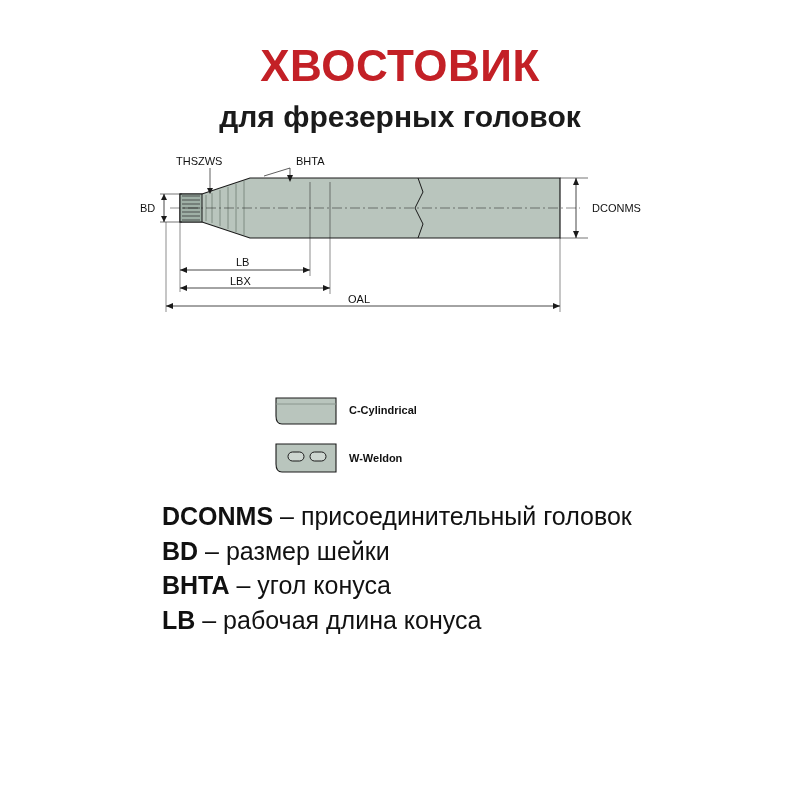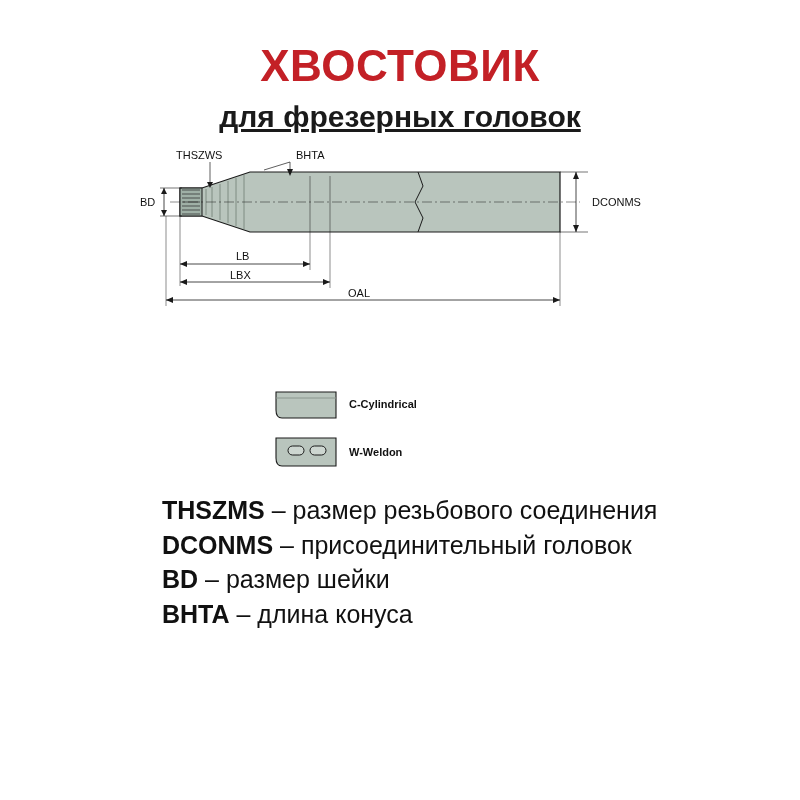--- a/index.html
+++ b/index.html
@@ -35,28 +35,27 @@
   }
   .subtitle {
     font-size: 30px;
     font-weight: bold;
     color: #1a1a1a;
     line-height: 1.28;
     margin: 10px 0 0 0;
   }
   .subtitle-line {
     display: block;
-    text-decoration: underline;
   }
   
   .drawing-wrap {
     position: relative;
     width: 800px;
     height: 240px;
-    margin-top: 10px;
+    margin-top: 16px;
     text-align: right;
   }
   .drawing-svg {
     display: block;
     margin: 0 auto;
   }
   
   .shapes-wrap {
     position: relative;
     width: 788px;
@@ -187,26 +186,26 @@
         <path d="M 92 52 L 152 52 L 152 80 L 98 80 Q 92 80 92 72 Z" fill="#b9c5bd" stroke="#1a1a1a" stroke-width="1.1"></path>
         <rect x="104" y="60" width="16" height="9" rx="4.5" fill="#cdd6d0" stroke="#1a1a1a" stroke-width="1"></rect>
         <rect x="126" y="60" width="16" height="9" rx="4.5" fill="#cdd6d0" stroke="#1a1a1a" stroke-width="1"></rect>
       </g>
       <text x="165" y="70" font-family="Liberation Sans, sans-serif" font-size="11" font-weight="bold" fill="#111">W-Weldon</text>
     </svg>
   </div>
 
   <div class="defs">
     <div class="def-item">
-      <span class="def-term">THSZMS</span><span class="def-text"> – размер резьбового соединения</span>
-    </div>
-    <div class="def-item">
       <span class="def-term">DCONMS</span><span class="def-text"> – присоединительный головок</span>
     </div>
     <div class="def-item">
       <span class="def-term">BD</span><span class="def-text"> – размер шейки</span>
     </div>
     <div class="def-item">
-      <span class="def-term">BHTA</span><span class="def-text"> –  длина конуса</span>
+      <span class="def-term">BHTA</span><span class="def-text"> –  угол конуса</span>
+    </div>
+    <div class="def-item">
+      <span class="def-term">LB</span><span class="def-text"> – рабочая длина конуса</span>
     </div>
   </div>
 
 </div>
 
 </body></html>

